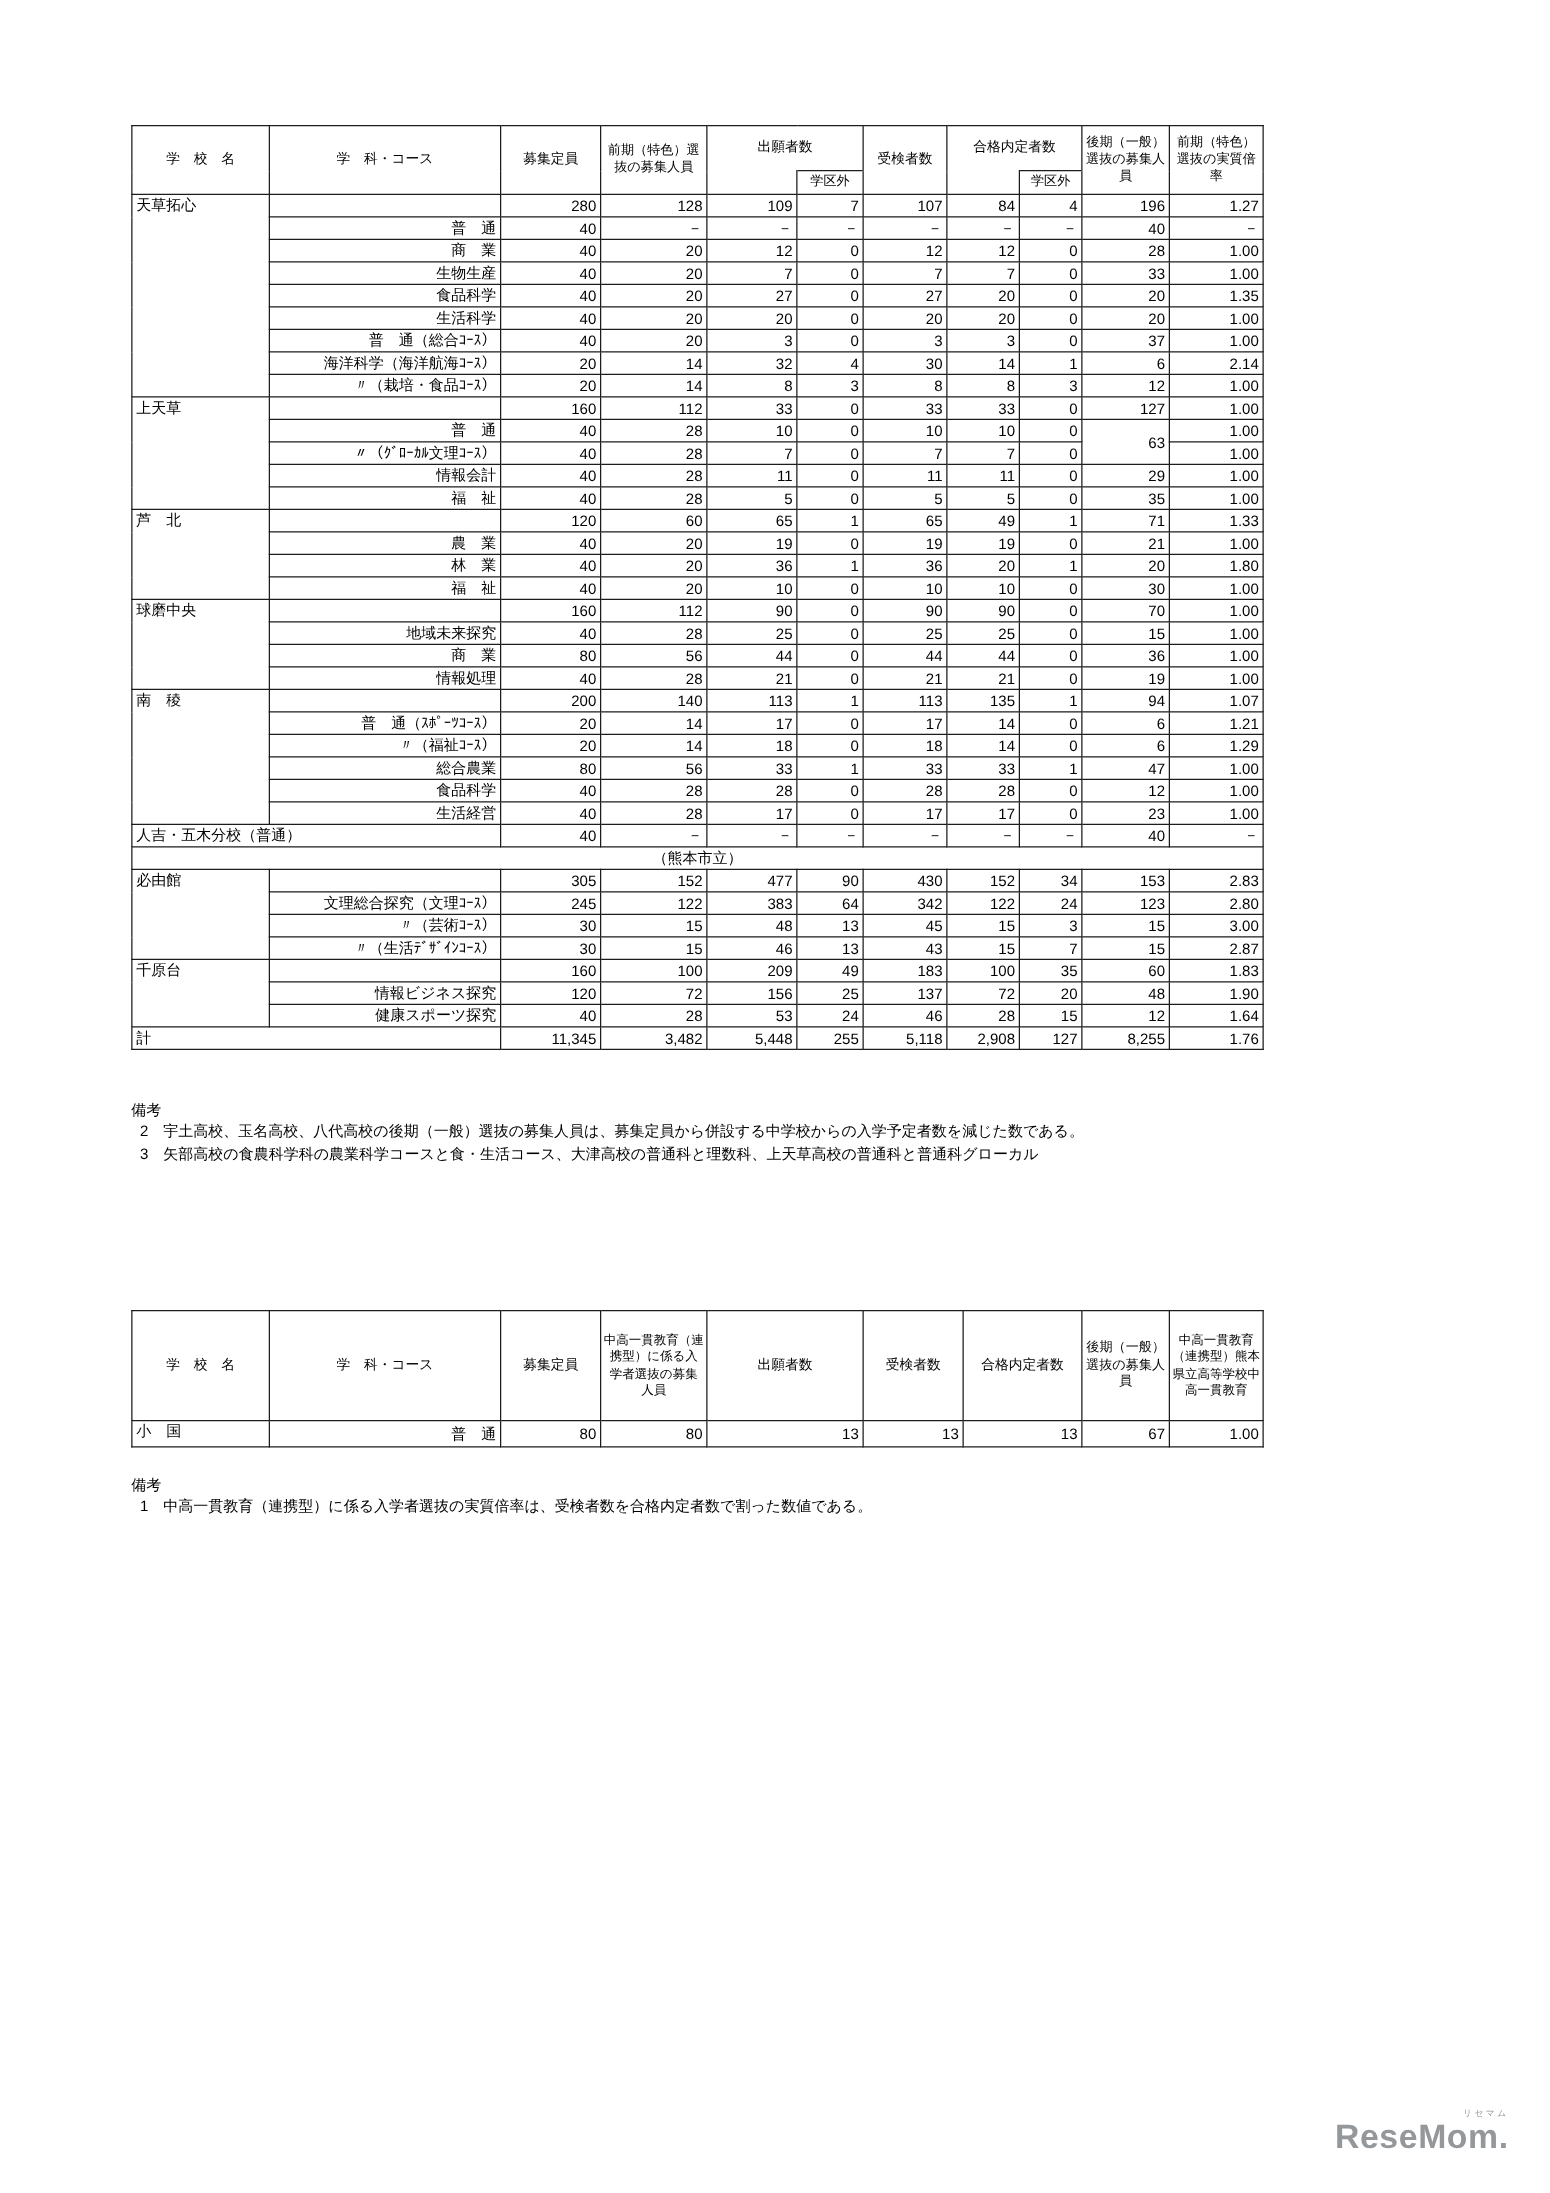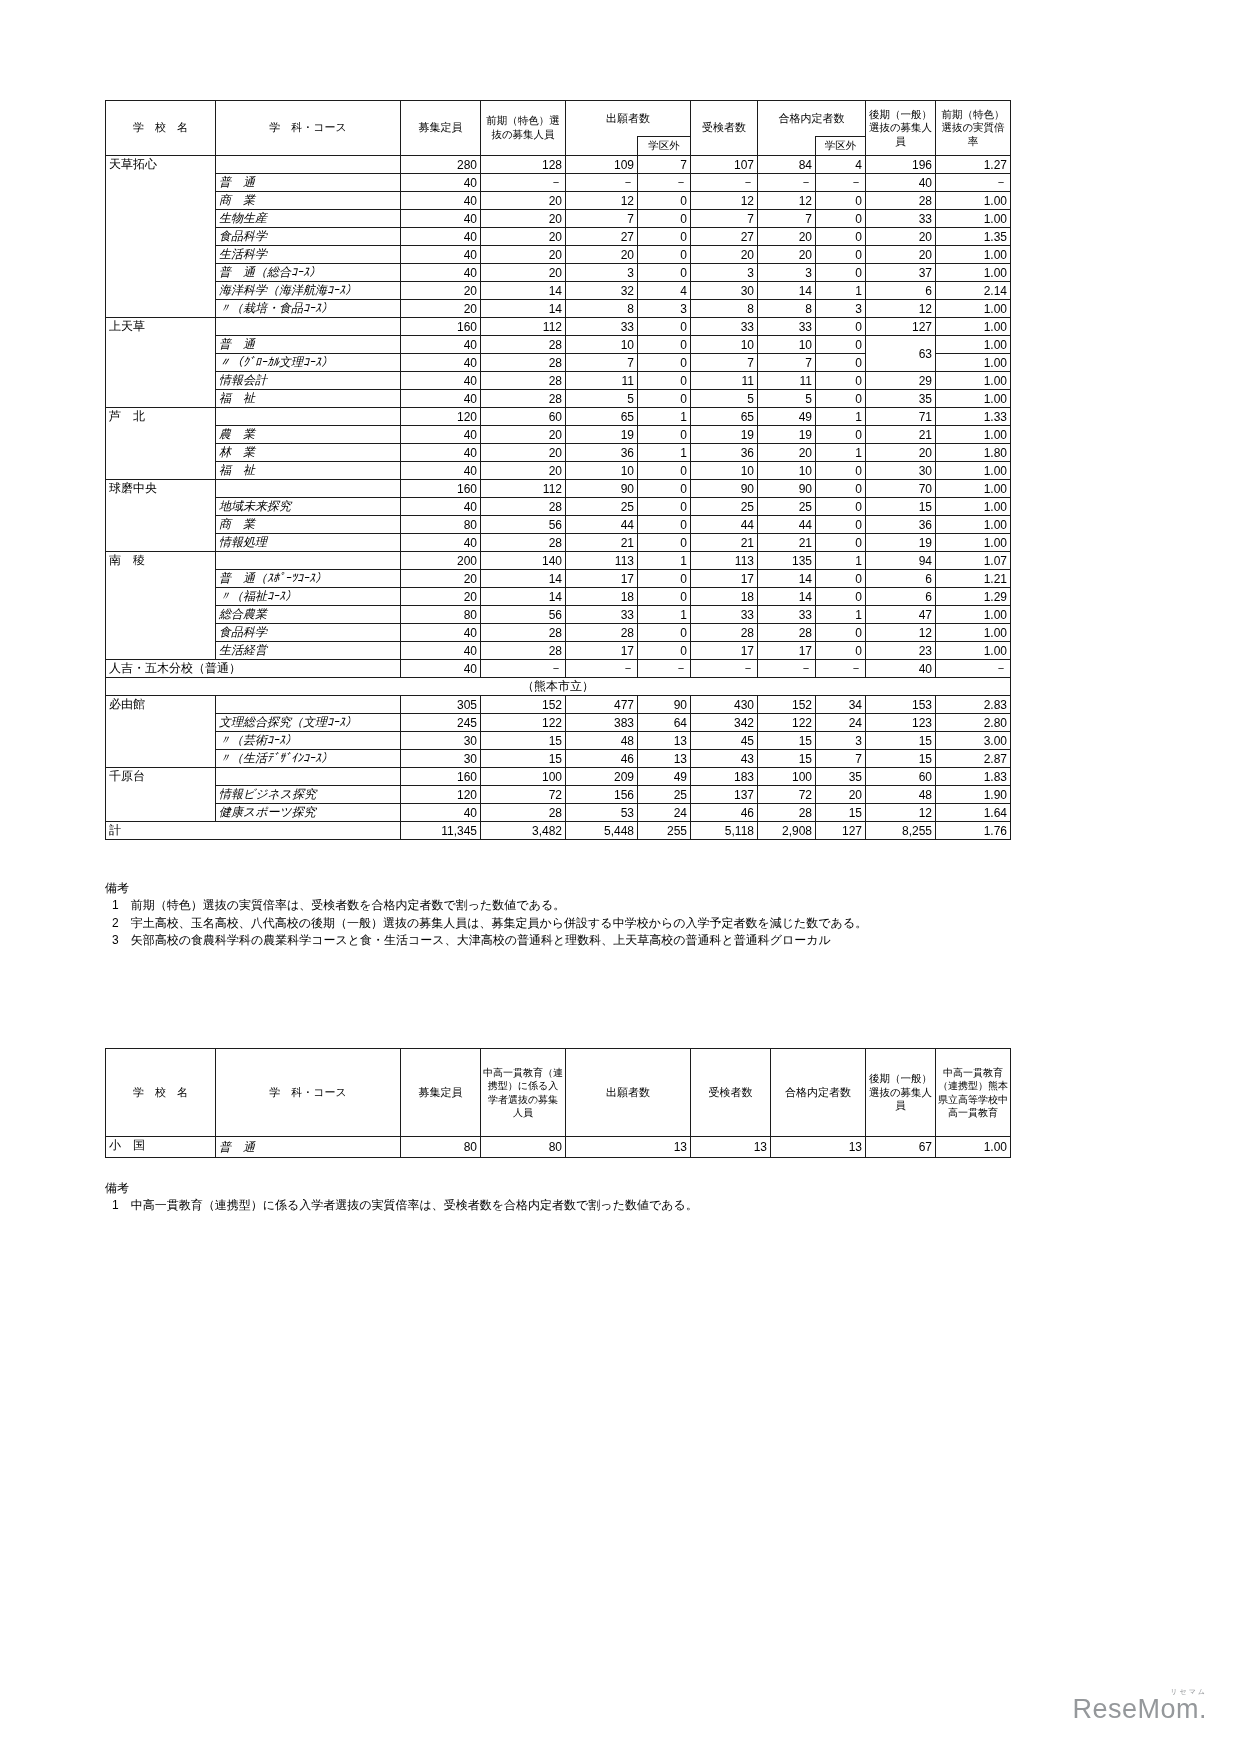--- a/index.html
+++ b/index.html
@@ -20,42 +20,42 @@
   .t1 { left:105px; top:100px; width:905px; }
   .t1 thead tr.hrowA { height:36px; }
   .t1 thead tr.hrowB { height:19px; }
   .hdr-sm { font-size:10.5px; word-break:break-all; line-height:1.3; }
   th.group { border-bottom:none; }
   th.sub-empty { border-top:none; }
   th.sub-label { font-size:10.5px; }
   .t1 tbody td { height:18px; padding:0 3px; }
   td.num-cell { text-align:right; padding-right:4px; }
   td.school-cell { text-align:left; vertical-align:top; padding-top:2px;margin-top:28px; }
-  td.course-cell { text-align:left;font-style:italic; }
+  td.course-cell { text-align:right; }
   td.span2-cell { text-align:left; }
   td.total-cell { text-align:left; padding-left:26px; }
   td.section-cell { height:26px; text-align:center; }
 
   
   .remarks { position:absolute; left:105px; width:1050px; font-size:12px; line-height:1.45; }
   .r1 { top:880px; }
   .r2 { top:1180px; }
   .rline { padding-left:7px; white-space:pre-wrap; }
 
   
   .title2 { position:absolute; left:117px; top:1028px; width:940px; font-size:13.5px; font-weight:bold;margin-top:36px; }
   .t2 { left:105px; top:1048px; width:905px; }
   .t2 thead tr { height:88px; }
   .t2 tbody td { height:21px; padding:0 3px; }
   .hdr-xs { font-size:10px; word-break:break-all; line-height:1.35; }
 
   
   .logo { position:absolute; right:33px; top:1688px; text-align:right; color:#95989b; }
   .logo-kana { font-size:7px; letter-spacing:2px; line-height:1; }
-  .logo-word { font-size:27px; font-weight:normal; letter-spacing:0.5px; line-height:1.1; }
+  .logo-word { font-size:27px; font-weight:bold; letter-spacing:0.5px; line-height:1.1; }
 </style>
 </head>
 <body>
 
 <div class="page">
 
   <table class="t1">
     <colgroup>
       <col style="width:110px">
         <col style="width:185px">
@@ -540,21 +540,20 @@
           <td class="num-cell">2,908</td>
           <td class="num-cell">127</td>
           <td class="num-cell">8,255</td>
           <td class="num-cell">1.76</td>
         </tr>
       </tbody>
   </table>
 
   <div class="remarks r1">
     <div>備考</div>
-    <div class="rline">1　前期（特色）選抜の実質倍率は、受検者数を合格内定者数で割った数値である。</div>
     <div class="rline">2　宇土高校、玉名高校、八代高校の後期（一般）選抜の募集人員は、募集定員から併設する中学校からの入学予定者数を減じた数である。</div>
     <div class="rline">3　矢部高校の食農科学科の農業科学コースと食・生活コース、大津高校の普通科と理数科、上天草高校の普通科と普通科グローカル</div>
   </div>
 
   <div class="title2">令和８年度（２０２６年度）熊本県立高等学校中高一貫教育（連携型）に係る入学者選抜における合格内定状況</div>
 
   <table class="t2">
     <colgroup>
       <col style="width:110px">
         <col style="width:185px">

